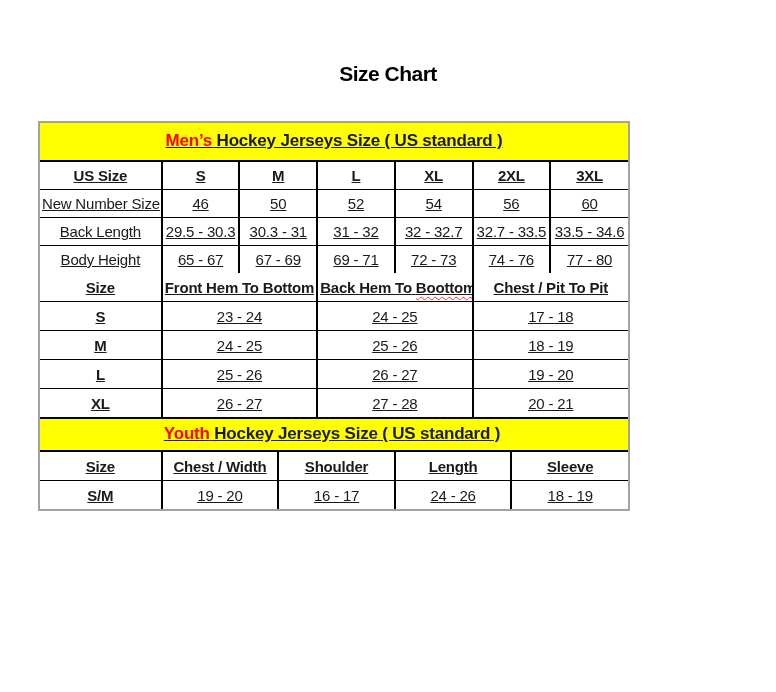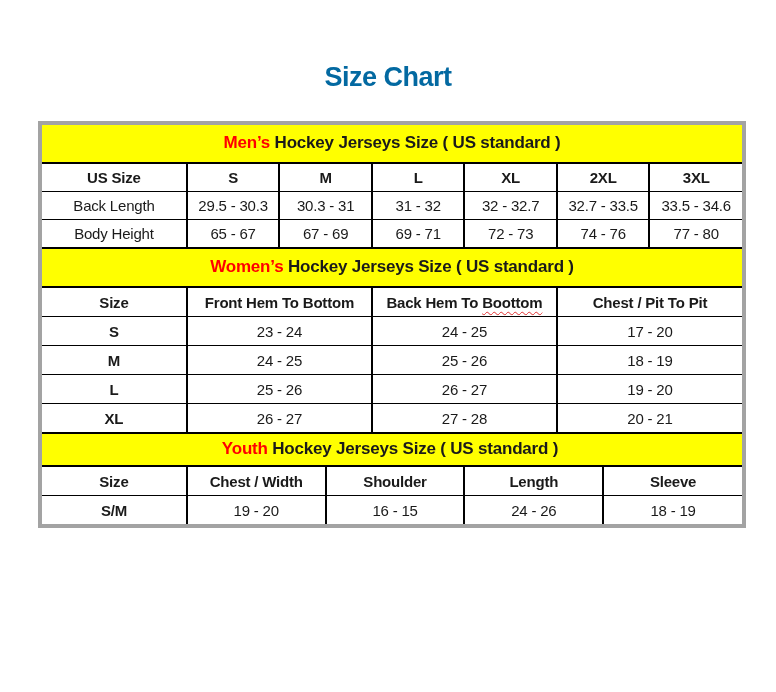--- a/index.html
+++ b/index.html
@@ -14,32 +14,33 @@
     font-family: "Liberation Sans", sans-serif;
     color: #1a1a1a;
     overflow: hidden;
   }
   .page-title {
     position: absolute;
     top: 62px;
     left: 0;
     width: 776px;
     text-align: center;
-    font-size: 27px;
+    font-size: 21px;
     font-weight: bold;
-    color: #0369a1;
+    color: #000000;
     letter-spacing: -0.5px;
   }
   .chart-wrap {
     position: absolute;
     left: 38px;
     top: 121px;
-    width: 708px;
-    border: 4px solid #a3a3a3;
+    width: 592px;
+    border: 2px solid #a3a3a3;
     box-sizing: border-box;
+    text-decoration: underline;
   }
   .banner {
     background: #ffff00;
     text-align: center;
     font-weight: bold;
     font-size: 17px;
     padding: 8px 0 9px 0;
     border-top: 2px solid #000;
     border-bottom: 2px solid #000;
     letter-spacing: -0.2px;
@@ -102,61 +103,69 @@
       <tr>
         <th>US Size</th>
         <th>S</th>
         <th>M</th>
         <th>L</th>
         <th>XL</th>
         <th>2XL</th>
         <th>3XL</th>
       </tr>
       <tr>
+        <td>New Number Size</td>
+        <td>46</td>
+        <td>50</td>
+        <td>52</td>
+        <td>54</td>
+        <td>56</td>
+        <td>60</td>
+      </tr>
+      <tr>
         <td>Back Length</td>
         <td>29.5 - 30.3</td>
         <td>30.3 - 31</td>
         <td>31 - 32</td>
         <td>32 - 32.7</td>
         <td>32.7 - 33.5</td>
         <td>33.5 - 34.6</td>
       </tr>
       <tr>
         <td>Body Height</td>
         <td>65 - 67</td>
         <td>67 - 69</td>
         <td>69 - 71</td>
         <td>72 - 73</td>
         <td>74 - 76</td>
         <td>77 - 80</td>
       </tr>
     </tbody>
   </table>
 
-  <div class="banner"><span class="hl">Women’s</span><span> Hockey Jerseys Size ( US standard )</span></div>
 
   <table class="tbl womens">
     <colgroup>
       <col style="width:20.7%">
       <col style="width:26.43%">
         <col style="width:26.43%">
         <col style="width:26.43%">
     </colgroup>
     <tbody>
       <tr>
         <th>Size</th>
         <th>Front Hem To Bottom</th>
         <th><span>Back Hem To</span> <span class="squiggle">Boottom</span></th>
         <th>Chest / Pit To Pit</th>
       </tr>
       <tr>
         <td class="lbl-bold">S</td>
         <td>23 - 24</td>
         <td>24 - 25</td>
-        <td>17 - 20</td>
+        <td>17 - 18</td>
       </tr>
       <tr>
         <td class="lbl-bold">M</td>
         <td>24 - 25</td>
         <td>25 - 26</td>
         <td>18 - 19</td>
       </tr>
       <tr>
         <td class="lbl-bold">L</td>
         <td>25 - 26</td>
@@ -186,20 +195,20 @@
       <tr>
         <th>Size</th>
         <th>Chest / Width</th>
         <th>Shoulder</th>
         <th>Length</th>
         <th>Sleeve</th>
       </tr>
       <tr>
         <td class="lbl-bold">S/M</td>
         <td>19 - 20</td>
-        <td>16 - 15</td>
+        <td>16 - 17</td>
         <td>24 - 26</td>
         <td>18 - 19</td>
       </tr>
     </tbody>
   </table>
 
 </div>
 
 </body></html>

